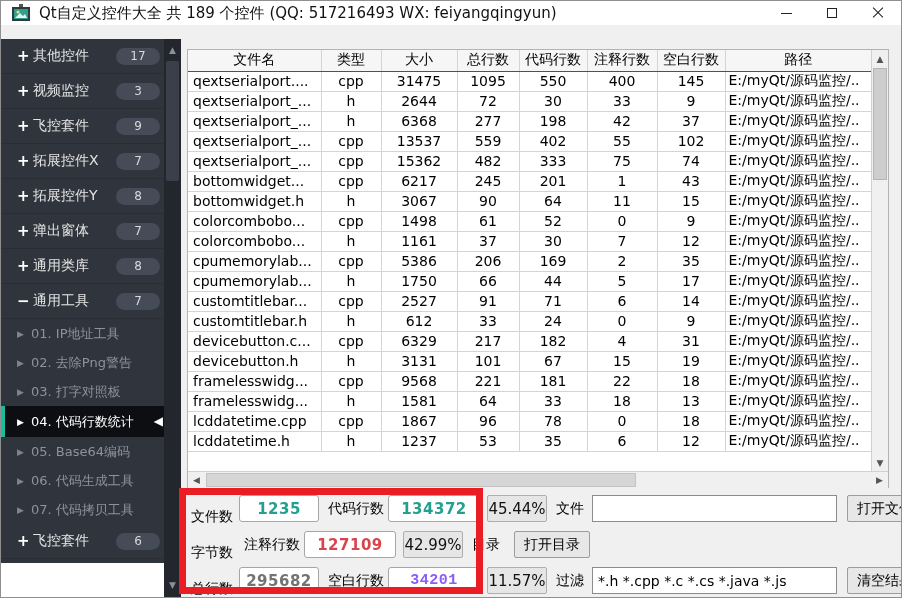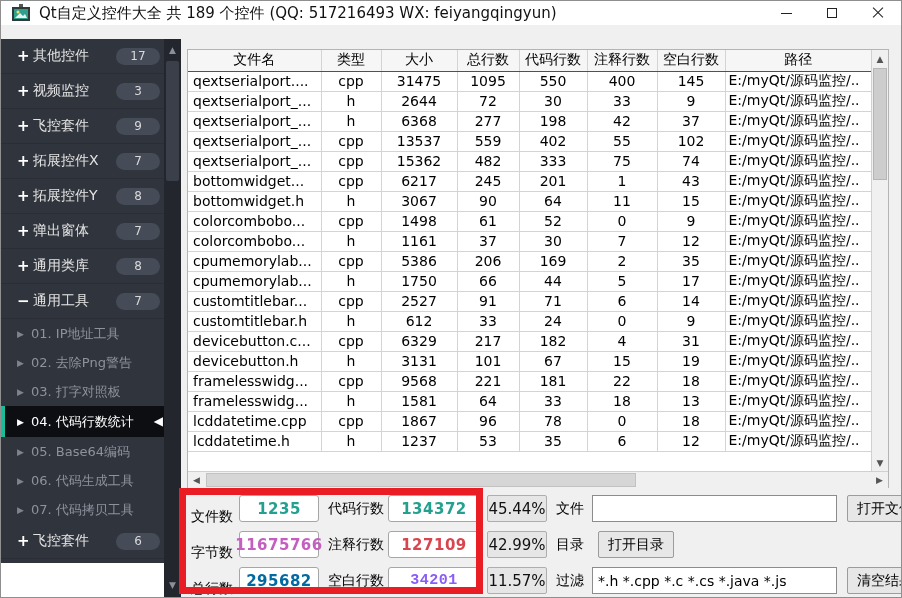--- a/index.html
+++ b/index.html
@@ -456,30 +456,29 @@
           <div class="st-box" style="color: rgb(35, 160, 143);">1235</div>
           <span class="st-label-b">代码行数</span>
           <div class="st-box b" style="color: rgb(35, 160, 143);">134372</div>
           <div class="pct-box">45.44%</div>
           <span class="io-label">文件</span>
           <input class="io-input" style="">
           <div class="io-btn">打开文件</div>
         </div>
         <div class="bottom-row" style="top: 492px;">
           <span class="st-label-a">字节数</span>
-          <div class="st-box" style="color: rgb(196, 95, 192);">11675766</div>
           <span class="st-label-b">注释行数</span>
           <div class="st-box b" style="color: rgb(216, 69, 79);">127109</div>
           <div class="pct-box">42.99%</div>
           <span class="io-label">目录</span>
           <div class="io-btn">打开目录</div>
         </div>
         <div class="bottom-row" style="top: 528px;">
           <span class="st-label-a">总行数</span>
-          <div class="st-box" style="color: #0369a1;">295682</div>
+          <div class="st-box" style="color: #737373;">295682</div>
           <span class="st-label-b">空白行数</span>
           <div class="st-box b" style="color: #8b5cf6; font-family: Liberation Mono, monospace;">34201</div>
           <div class="pct-box">11.57%</div>
           <span class="io-label">过滤</span>
           <input class="io-input" value="*.h *.cpp *.c *.cs *.java *.js" style="">
           <div class="io-btn">清空结果</div>
         </div>
       </div>
   </div>
 

